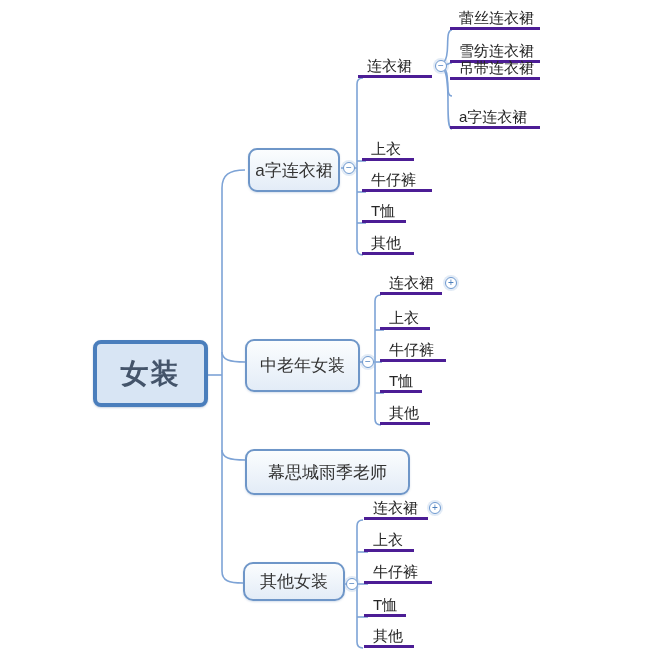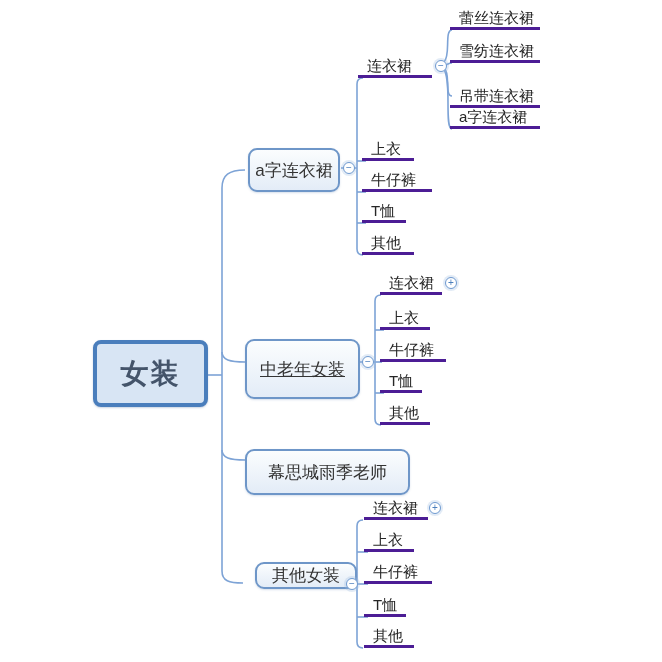--- a/index.html
+++ b/index.html
@@ -36,27 +36,27 @@
   .expander{
     width:12px;height:12px;border:1px solid #6f9ad0;border-radius:50%;
     background:#ffffff;color:#4a7ebc;font-size:10px;line-height:10px;
     text-align:center;box-shadow:0 0 0 2px rgba(160,190,225,.30);
     z-index:3;cursor:pointer;
   }
 
   
   .p-root{left:93px;top:340px;width:115px;height:67px;}
   .p-b1{left:248px;top:148px;width:92px;height:44px;}
-  .p-b2{left:245px;top:339px;width:115px;height:60px;text-decoration:underline;}
+  .p-b2{left:245px;top:339px;width:115px;height:53px;}
   .p-b3{left:245px;top:449px;width:165px;height:46px;}
-  .p-b4{left:255px;top:562px;width:102px;height:27px;}
+  .p-b4{left:243px;top:562px;width:102px;height:39px;border-radius:10px;}
 
   .p-a1{left:450px;top:6px;width:90px;}
   .p-a2{left:450px;top:39px;width:90px;}
-  .p-a3{left:450px;top:84px;width:90px;}
+  .p-a3{left:450px;top:56px;width:90px;}
   .p-a4{left:450px;top:105px;width:90px;}
 
   .p-b1c1{left:358px;top:54px;width:74px;}
   .p-b1c2{left:362px;top:137px;width:52px;}
   .p-b1c3{left:362px;top:168px;width:70px;}
   .p-b1c4{left:362px;top:199px;width:44px;}
   .p-b1c5{left:362px;top:231px;width:52px;}
 
   .p-b2c1{left:380px;top:271px;width:62px;}
   .p-b2c2{left:380px;top:306px;width:50px;}

